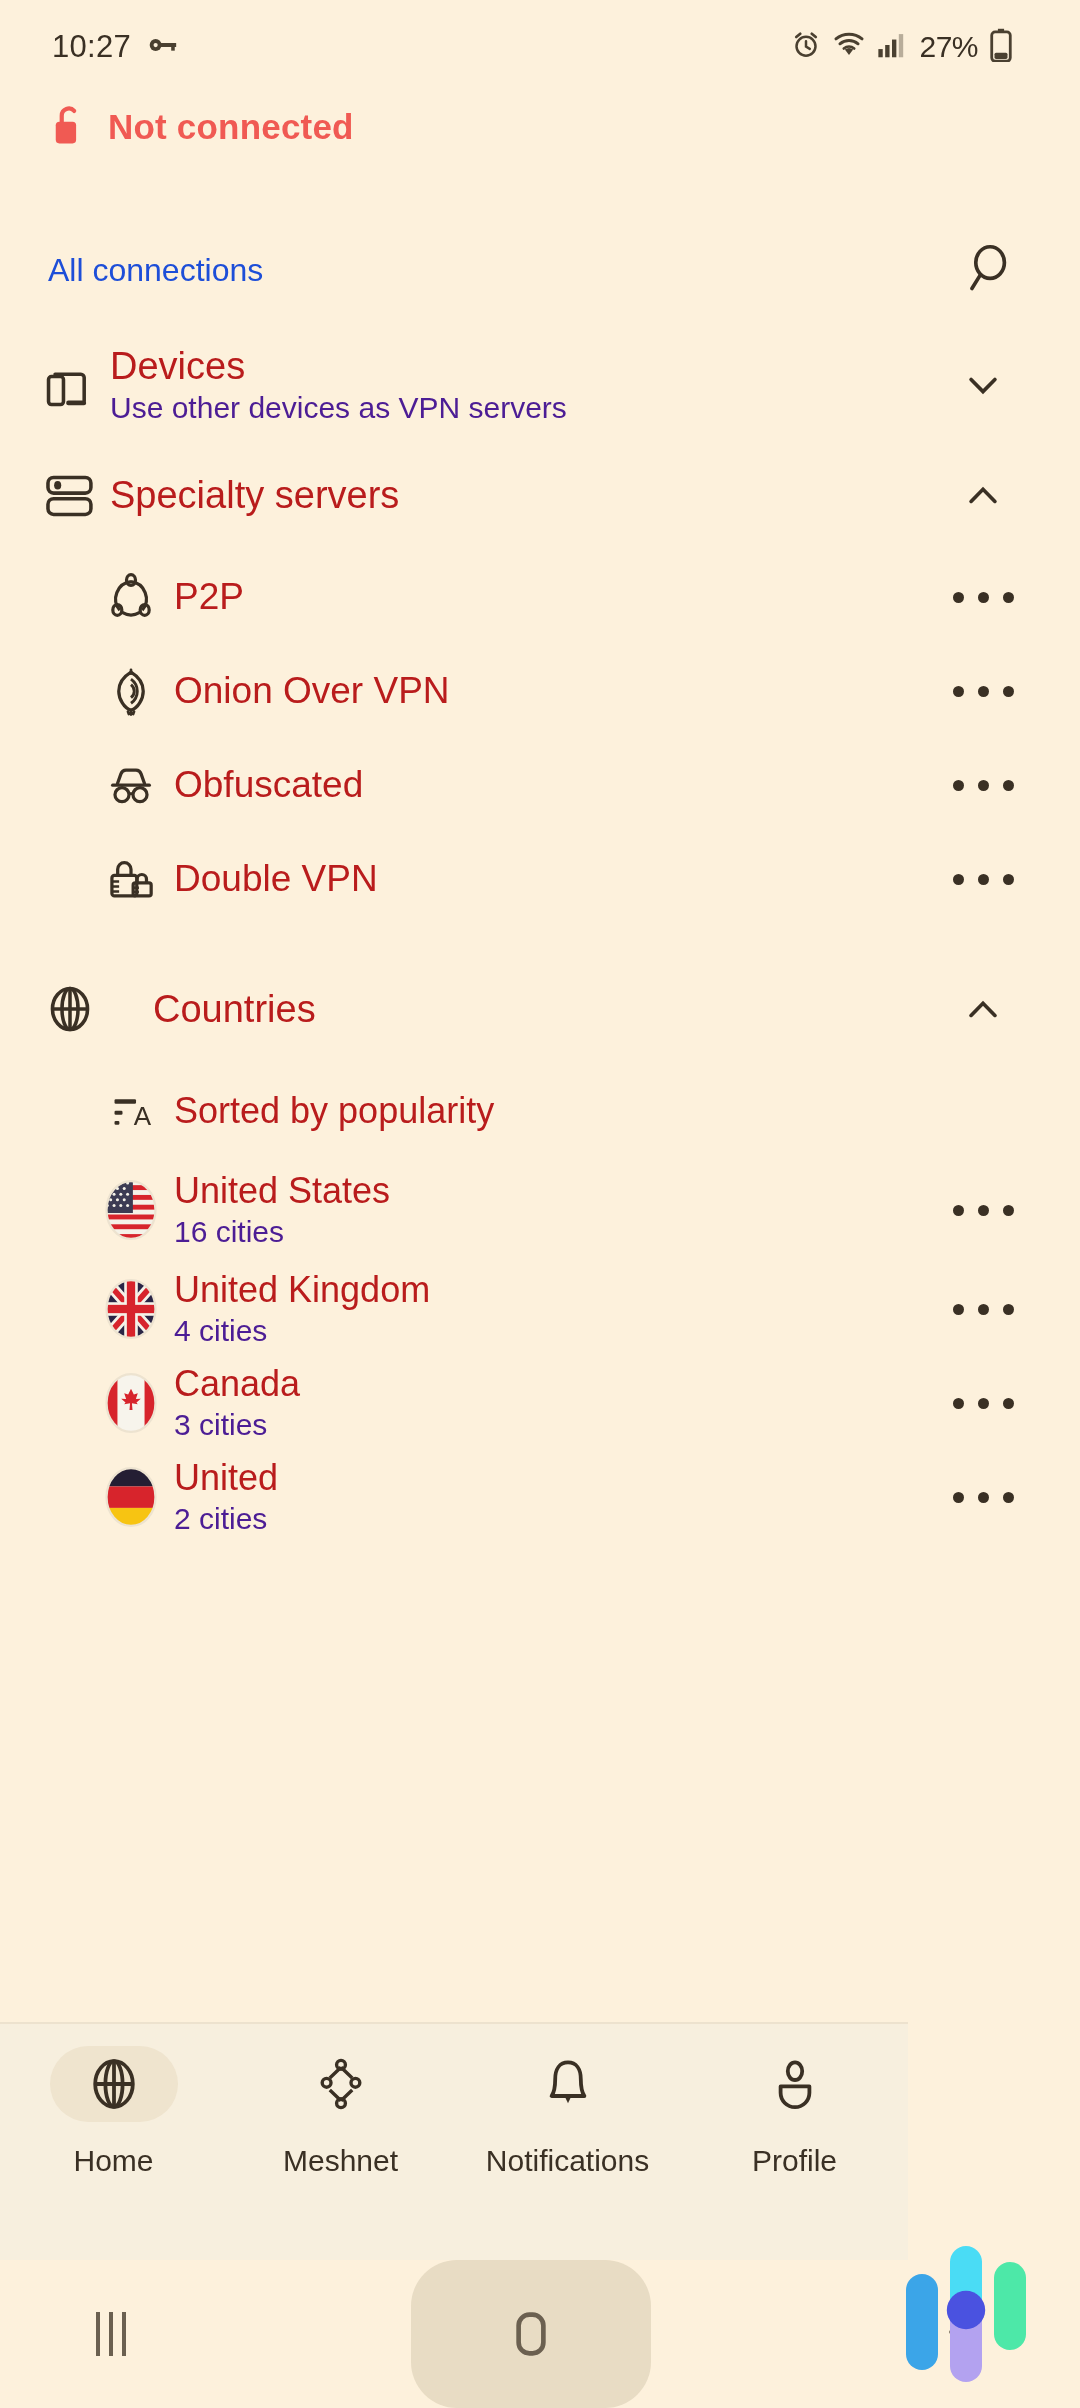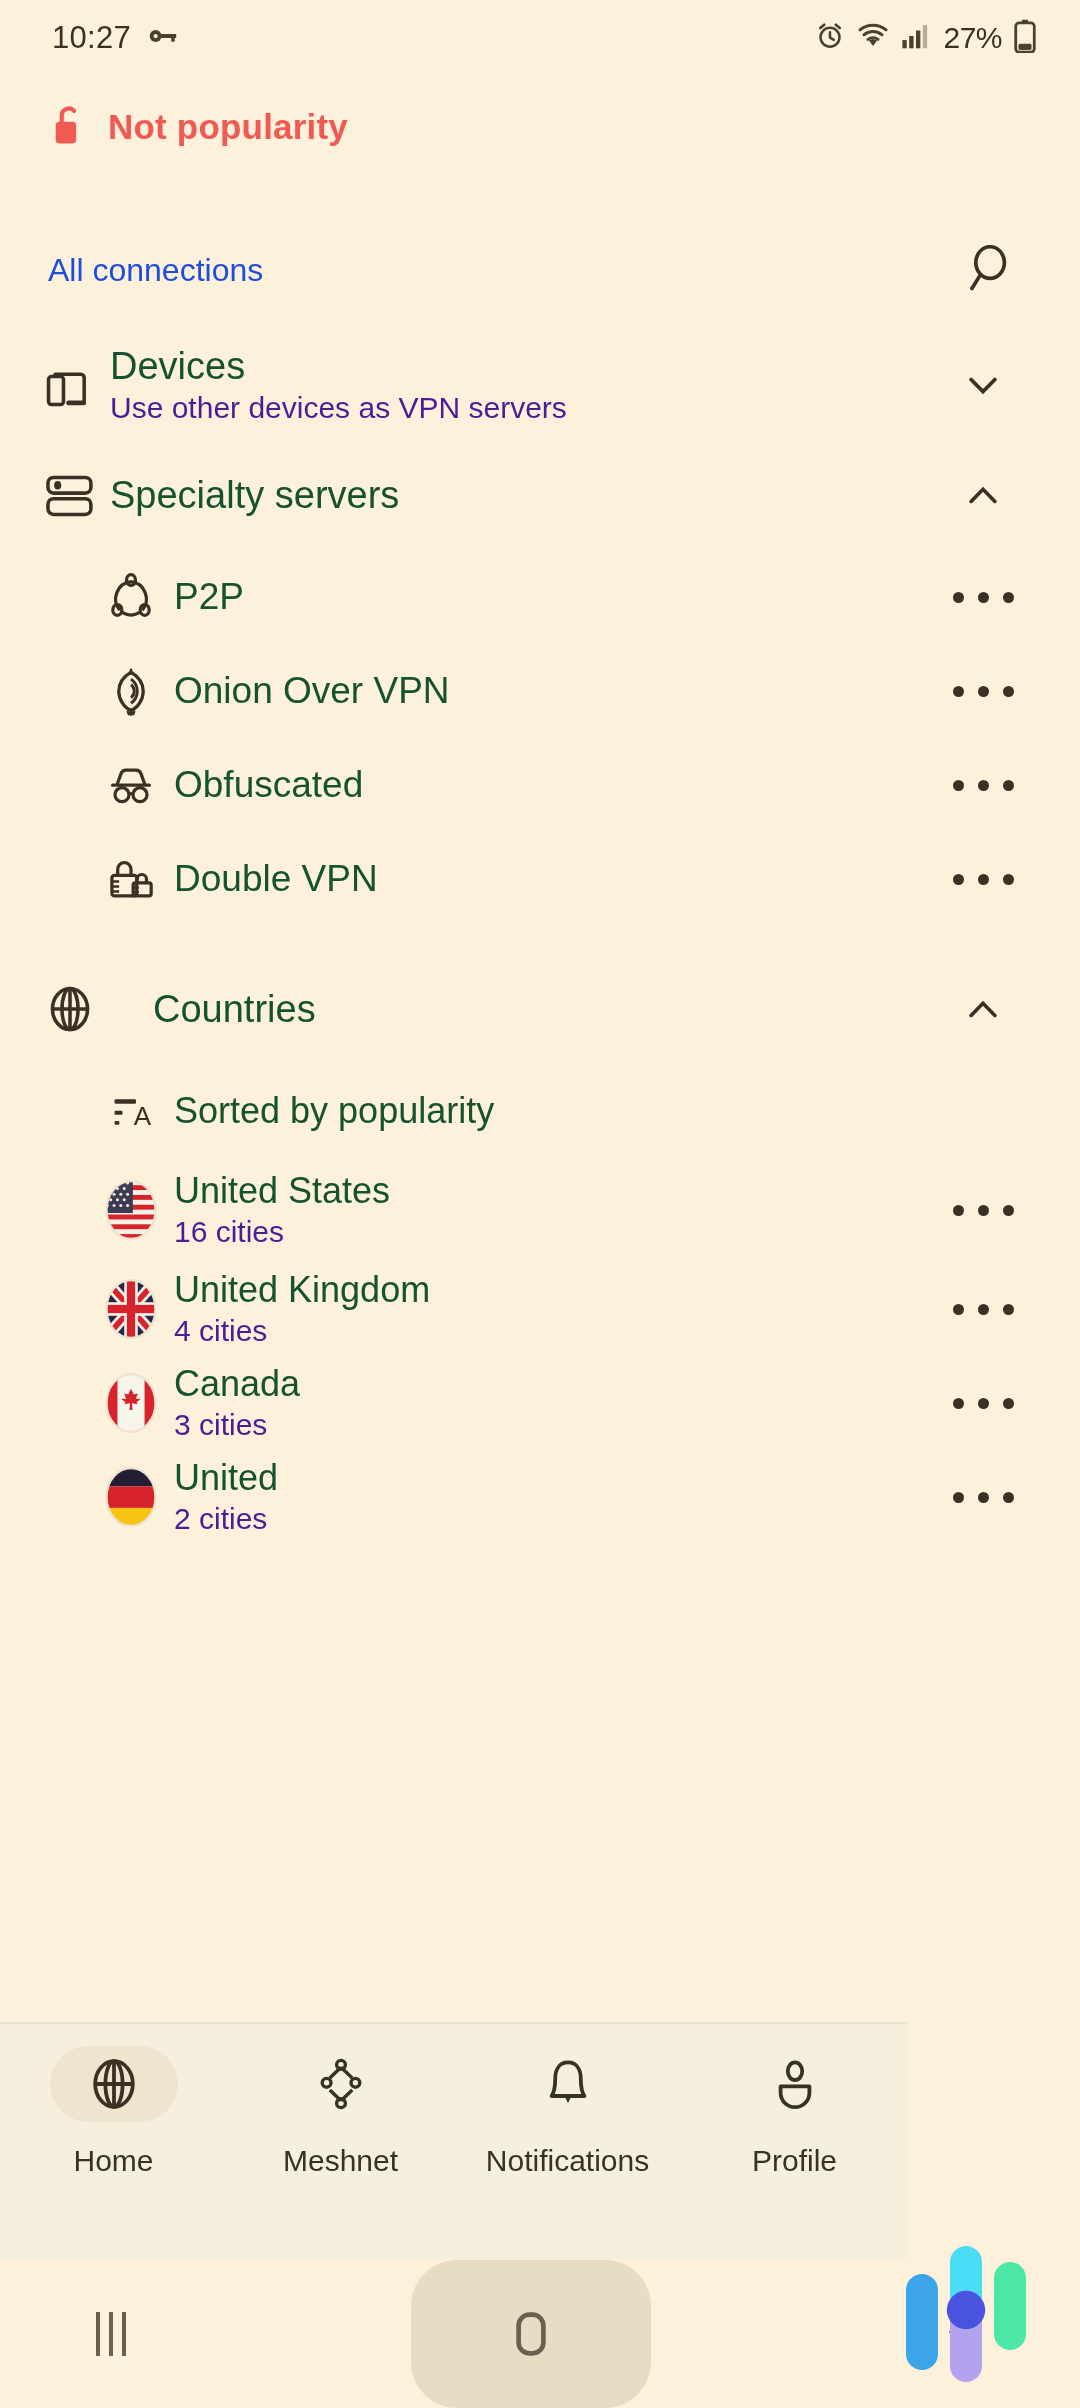--- a/index.html
+++ b/index.html
@@ -6,23 +6,23 @@
   html, body {
     width:1080px; height:2408px;
     background:#FDF1DC;
     font-family:"Liberation Sans", sans-serif;
     overflow:hidden;
   }
   .screen { position:relative; width:1080px; height:2408px; background:#FDF1DC; }
 
   
   .statusbar {
-    position:absolute; top:3px; left:0; width:1080px; height:70px;
+    position:absolute; top:12px; left:0; width:1080px; height:70px;
     display:flex; align-items:center; justify-content:space-between;
-    padding:0 44px 0 52px;
+    padding:0 68px 0 52px;
   }
   .sb-left { display:flex; align-items:center; gap:14px; }
   .sb-time { font-size:31px; color:#3A3024; letter-spacing:0.3px; }
   .sb-right { display:flex; align-items:center; gap:12px; }
   .sb-pct { font-size:30px; color:#3A3024; letter-spacing:-0.5px; }
 
   
   .conn-row {
     position:absolute; top:104px; left:52px;
     display:flex; align-items:center; gap:22px;
@@ -41,21 +41,21 @@
   .list { position:absolute; top:330px; left:0; width:1080px; height:1692px; overflow:hidden; }
 
   .row {
     display:flex; align-items:center; width:1080px;
     padding:0 62px 0 0;
   }
   .row-icon {
     width:92px; min-width:92px; display:flex; align-items:center; justify-content:center;
   }
   .row-main { flex:1; display:flex; flex-direction:column; justify-content:center; }
-  .row-title { font-size:37px; color:#14532d; line-height:1.18; }
+  .row-title { font-size:37px; color:#b91c1c; line-height:1.18; }
   .row-sub { font-size:30px; color:#4c1d95; line-height:1.2; margin-top:2px; }
   .row-trail { width:70px; display:flex; align-items:center; justify-content:center; }
 
   .section-row { height:110px; padding-left:30px; }
   .section-row .row-icon { width:80px; min-width:80px; }
   .section-row .row-title { font-size:38px; }
 
   .child-row { height:94px; padding-left:88px; }
   .child-row .row-icon { width:86px; min-width:86px; }
 
@@ -157,21 +157,21 @@
     </div>
   </div>
 
   <div class="conn-row">
     <span>
       <svg width="34" height="42" viewBox="0 0 20 26">
         <path d="M5.5 11V7.2a4.4 4.4 0 0 1 7.7-2.9" stroke="#F05A53" stroke-width="2.6" fill="none" stroke-linecap="round"></path>
         <rect x="1.8" y="11" width="12.6" height="13.4" rx="2.2" fill="#F05A53"></rect>
       </svg>
     </span>
-    <span class="conn-text">Not popularity</span>
+    <span class="conn-text">Not connected</span>
   </div>
 
   <div class="filter-row">
     <span class="filter-label">All connections</span>
     <span>
       <svg width="58" height="58" viewBox="0 0 30 30">
         <ellipse cx="16.6" cy="12.2" rx="7.4" ry="8.2" fill="none" stroke="#3A3024" stroke-width="1.9"></ellipse>
         <path d="M11.4 18.8L7.2 25.6" stroke="#3A3024" stroke-width="1.9" stroke-linecap="round"></path>
       </svg>
     </span>

